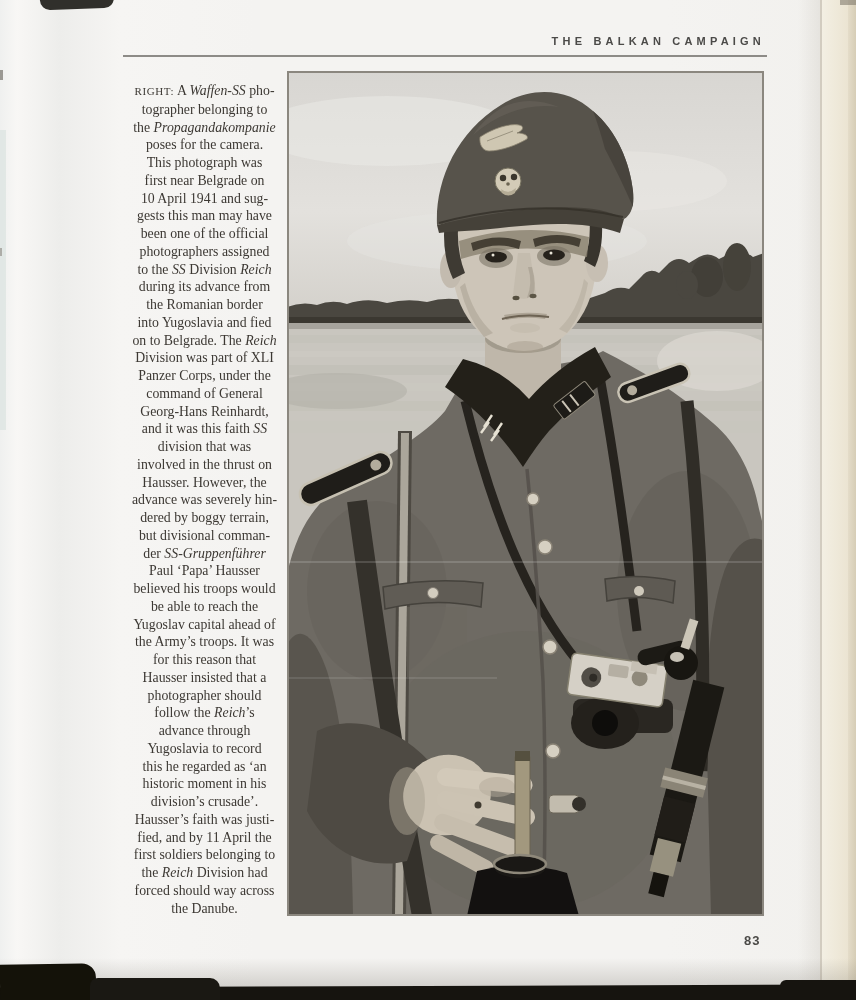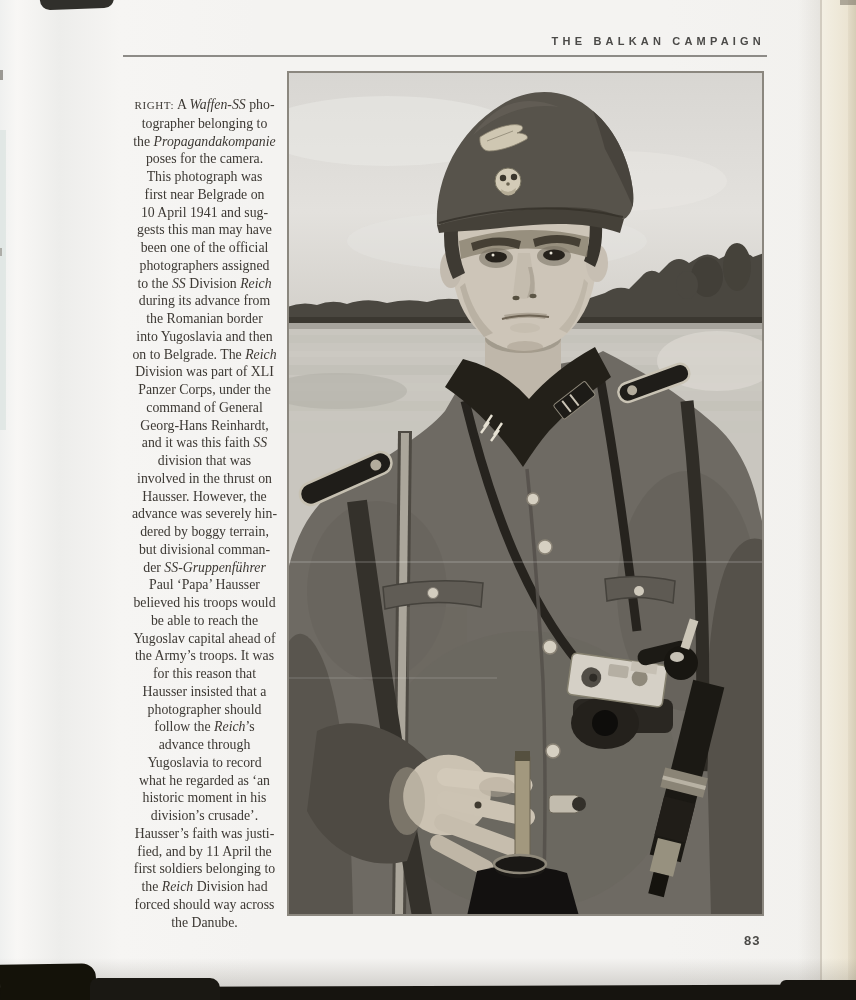--- a/index.html
+++ b/index.html
@@ -4,21 +4,21 @@
 <style>
   html,body{margin:0;padding:0;}
   body{width:856px;height:1000px;position:relative;overflow:hidden;
        background:#f4f3f1;font-family:"Liberation Serif",serif;}
   .page{position:absolute;inset:0;
         background:linear-gradient(90deg,#eff0ef 0%,#f8f7f5 2%,#ededeb 7%,#f6f5f3 14%,#f4f3f1 30%,#f4f3f1 78%,#f2f1ee 96%,#f0efec 100%);text-align:center;}
   .header-title{position:absolute;top:35px;right:91px;
         font-family:"Liberation Sans",sans-serif;font-size:11px;font-weight:700;
         letter-spacing:4.2px;color:#4b4a48;white-space:nowrap;}
   .header-rule{position:absolute;top:55px;left:123px;width:644px;height:2px;background:#8d8b87;}
-  .caption{position:absolute;top:96px;left:122px;width:165px;color:#3c3833;
+  .caption{position:absolute;top:82px;left:122px;width:165px;color:#3c3833;
         font-size:13.8px;line-height:17.75px;}
   .cap-line{white-space:nowrap;}
   .cap-line .it{font-style:italic;}
   .cap-line .sc{font-size:11px;letter-spacing:0.6px;}
   .photo{position:absolute;top:71px;left:287px;width:477px;height:845px;}
   .page-number{position:absolute;top:933px;left:744px;
         font-family:"Liberation Sans",sans-serif;font-size:13px;font-weight:700;
         letter-spacing:1px;color:#4b4a47;}
   
   .blob-top-left{position:absolute;left:40px;top:-4px;width:74px;height:13px;background:#201e1a;
@@ -60,21 +60,21 @@
       <div class="cap-line"><span>poses for the camera.</span></div>
       <div class="cap-line"><span>This photograph was</span></div>
       <div class="cap-line"><span>first near Belgrade on</span></div>
       <div class="cap-line"><span>10 April 1941 and sug-</span></div>
       <div class="cap-line"><span>gests this man may have</span></div>
       <div class="cap-line"><span>been one of the official</span></div>
       <div class="cap-line"><span>photographers assigned</span></div>
       <div class="cap-line"><span>to the </span><span class="it">SS</span><span> Division </span><span class="it">Reich</span></div>
       <div class="cap-line"><span>during its advance from</span></div>
       <div class="cap-line"><span>the Romanian border</span></div>
-      <div class="cap-line"><span>into Yugoslavia and then</span></div>
+      <div class="cap-line"><span>into Yugoslavia and fied</span></div>
       <div class="cap-line"><span>on to Belgrade. The </span><span class="it">Reich</span></div>
       <div class="cap-line"><span>Division was part of XLI</span></div>
       <div class="cap-line"><span>Panzer Corps, under the</span></div>
       <div class="cap-line"><span>command of General</span></div>
       <div class="cap-line"><span>Georg-Hans Reinhardt,</span></div>
       <div class="cap-line"><span>and it was this faith </span><span class="it">SS</span></div>
       <div class="cap-line"><span>division that was</span></div>
       <div class="cap-line"><span>involved in the thrust on</span></div>
       <div class="cap-line"><span>Hausser. However, the</span></div>
       <div class="cap-line"><span>advance was severely hin-</span></div>
@@ -85,21 +85,21 @@
       <div class="cap-line"><span>believed his troops would</span></div>
       <div class="cap-line"><span>be able to reach the</span></div>
       <div class="cap-line"><span>Yugoslav capital ahead of</span></div>
       <div class="cap-line"><span>the Army’s troops. It was</span></div>
       <div class="cap-line"><span>for this reason that</span></div>
       <div class="cap-line"><span>Hausser insisted that a</span></div>
       <div class="cap-line"><span>photographer should</span></div>
       <div class="cap-line"><span>follow the </span><span class="it">Reich</span><span>’s</span></div>
       <div class="cap-line"><span>advance through</span></div>
       <div class="cap-line"><span>Yugoslavia to record</span></div>
-      <div class="cap-line"><span>what he regarded as ‘an</span></div>
+      <div class="cap-line"><span>this he regarded as ‘an</span></div>
       <div class="cap-line"><span>historic moment in his</span></div>
       <div class="cap-line"><span>division’s crusade’.</span></div>
       <div class="cap-line"><span>Hausser’s faith was justi-</span></div>
       <div class="cap-line"><span>fied, and by 11 April the</span></div>
       <div class="cap-line"><span>first soldiers belonging to</span></div>
       <div class="cap-line"><span>the </span><span class="it">Reich</span><span> Division had</span></div>
       <div class="cap-line"><span>forced should way across</span></div>
       <div class="cap-line"><span>the Danube.</span></div>
     </div>
 

